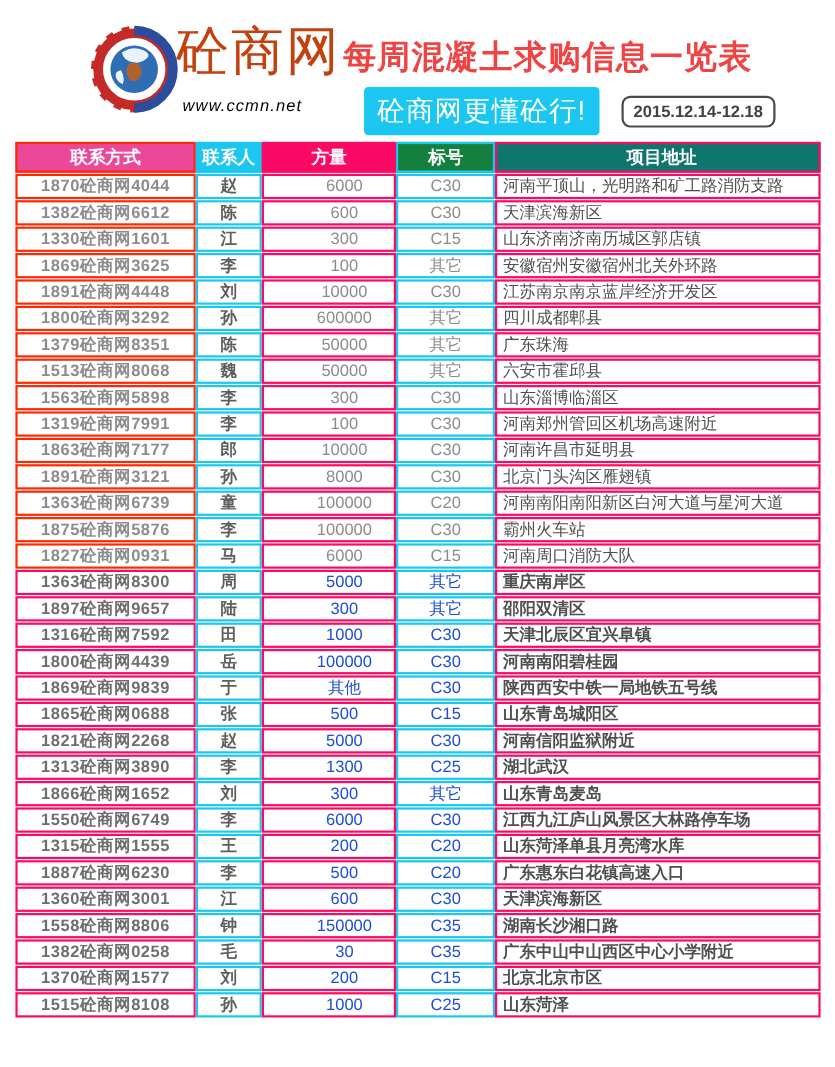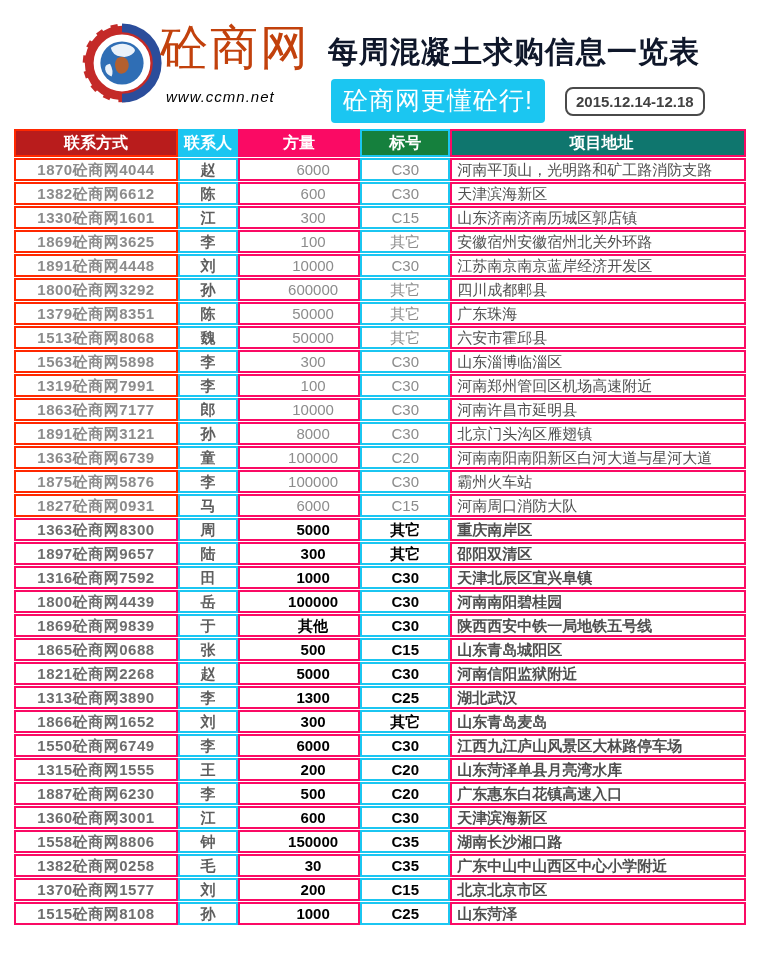--- a/index.html
+++ b/index.html
@@ -5,52 +5,52 @@
   html,body{margin:0;padding:0;background:#fff;}
   body{font-family:"Liberation Sans","DejaVu Sans",sans-serif;}
   .page{position:relative;width:759px;height:970px;background:#fff;overflow:hidden;}
 
   
   .logo-icon{position:absolute;left:82px;top:23px;width:80px;height:80px;}
   .brand-name{position:absolute;left:160px;top:24px;font-size:48px;font-weight:normal;
               color:#c2410c;line-height:1;letter-spacing:2px;}
   .brand-url{position:absolute;left:166px;top:88px;font-size:15px;color:#000000;
              letter-spacing:1px;font-style:italic;}
-  .title{position:absolute;left:328px;top:32px;margin:0;font-size:30px;font-weight:bold;
-         color:#0f172a;letter-spacing:1px;white-space:nowrap;}
+  .title{position:absolute;left:312px;top:32px;margin:0;font-size:30px;font-weight:bold;
+         color:#ef4444;letter-spacing:1px;white-space:nowrap;}
   .badge{position:absolute;left:331px;top:79px;background:#1BC6F1;color:#fff;
          font-size:25px;font-weight:400;padding:5px 12px 6px;border-radius:4px;
          letter-spacing:1px;white-space:nowrap;text-align:center;}
   .date-box{position:absolute;left:565px;top:87px;border:2px solid #4A4A4A;border-radius:8px;
             background:#fff;color:#424242;font-size:15px;font-weight:bold;
             padding:4px 9px;letter-spacing:0;white-space:nowrap;}
 
   
   .tbl{position:absolute;left:14px;top:128px;width:732px;border-collapse:separate;
        border-spacing:0 1px;table-layout:fixed;}
   .tbl th{height:24px;padding:0;color:#fff;font-size:16px;font-weight:bold;text-align:center;}
-  th.hc1{background:#b91c1c;border:2px solid #FF2800;}
+  th.hc1{background:#ec4899;border:2px solid #FF2800;}
   th.hc2{background:#1BC6F1;border:2px solid #1BC6F1;}
   th.hc3{background:#FA0A64;border:2px solid #FA0A64;}
   th.hc4{background:#15803d;border:2px solid #1BC6F1;}
   th.hc5{background:#0f766e;border:2px solid #FA0A64;text-align:center;padding-left:7px;}
 
   .tbl td{height:19px;padding:0;text-align:center;font-size:15px;line-height:1;
           background:#fff;overflow:hidden;white-space:nowrap;}
   td.c2{border:2px solid #1BC6F1;color:#5E5E5E;font-weight:700;}
   td.c3{border:2px solid #FA0A64;padding-left:28px;}
   td.c4{border:2px solid #1BC6F1;}
   td.c5{border:2px solid #FA0A64;text-align:left;padding-left:5px;color:#4F4F4F;}
 
   tr.s1 td.c1{border:2px solid #FF2800;color:#8C8C8C;font-weight:700;letter-spacing:0.5px;}
   tr.s1 td.c3,tr.s1 td.c4{color:#8C8C8C;font-weight:400;}
   tr.s1 td.c5{font-weight:400;}
 
   tr.s2 td.c1{border:2px solid #FA0A64;color:#6E6E6E;font-weight:700;letter-spacing:0.5px;}
-  tr.s2 td.c3,tr.s2 td.c4{color:#000000;font-weight:700;}
+  tr.s2 td.c3,tr.s2 td.c4{color:#1d4ed8;font-weight:400;}
   tr.s2 td.c5{font-weight:700;}
 </style>
 </head>
 <body>
 
 <div class="page">
 
   <svg class="logo-icon" viewBox="0 0 100 100" aria-hidden="true">
 
     <circle cx="50" cy="50" r="41" fill="none" stroke="#C42A28" stroke-width="11"></circle>

